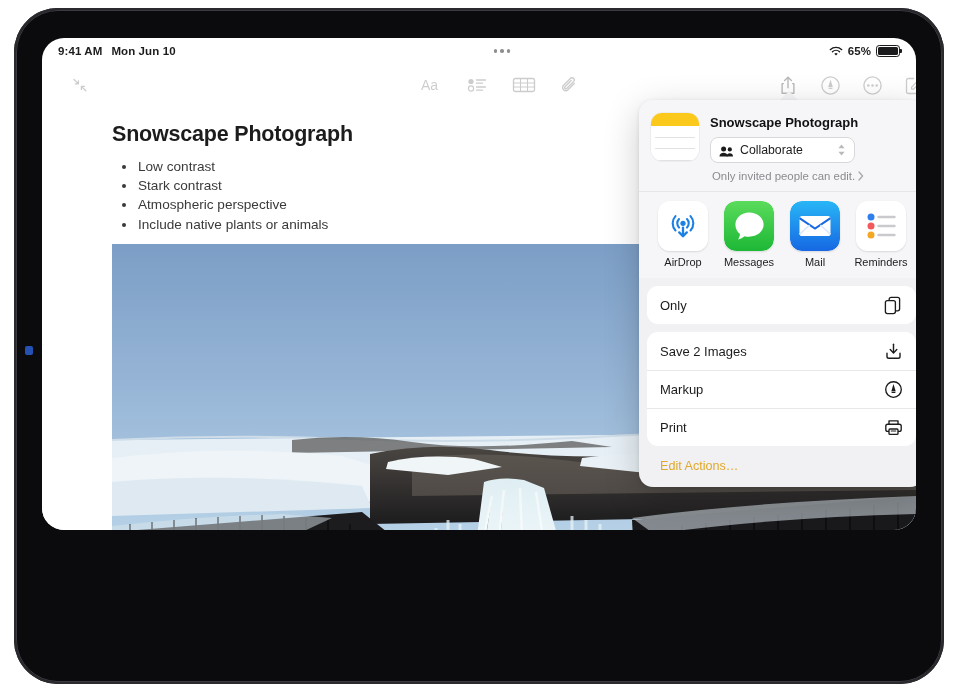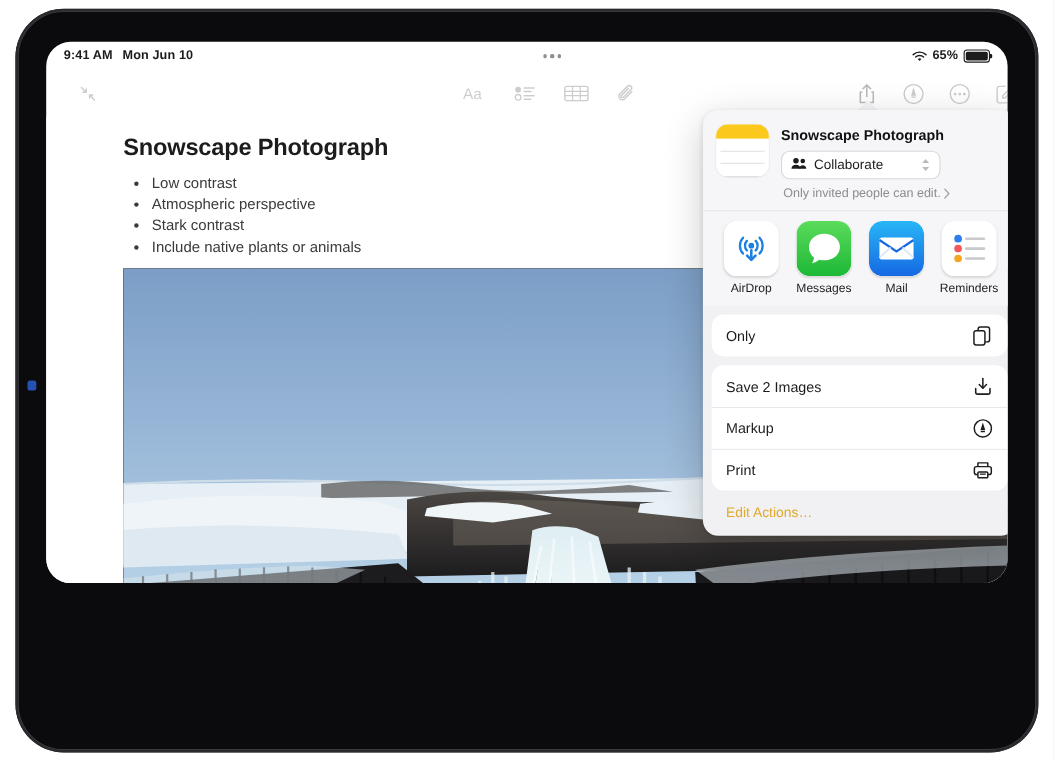--- a/index.html
+++ b/index.html
@@ -168,21 +168,21 @@
     height: 1px; background: #e2e2e4; margin: 0 4px;
   }
   #notes-app-icon .gap { height: 10.5px; }
   #sheet-head-text { padding-top: 2px; flex: 1; min-width: 0; }
   #sheet-title {
     font-size: 13px; font-weight: bold; color: #111114;
     white-space: nowrap; overflow: hidden; text-overflow: ellipsis;
   }
   #collab-pill {
     margin-top: 7px;
-    display: flex; align-items: flex-start; gap: 6px;
+    display: flex; align-items: flex-end; gap: 6px;
     background: #fff;
     border: .6px solid #d8d8dc;
     border-radius: 8px;
     padding: 5px 8px;
     cursor: pointer;
     width: 145px;
   }
   #collab-label { font-size: 12.3px; color: #1c1c1e; flex: 1; }
   #permission-row {
     margin-top: 7px; padding-left: 2px;
@@ -335,22 +335,22 @@
           <path d="M17.5 11.4v5.3a1.8 1.8 0 0 1-1.8 1.8H4.3a1.8 1.8 0 0 1-1.8-1.8V5.3a1.8 1.8 0 0 1 1.8-1.8h5.3" fill="none" stroke="#1c1c1e" stroke-width="1.3" stroke-linecap="round"></path>
           <path d="M7.6 12.1 16.4 3.3l2 2-8.8 8.8H7.6z" fill="none" stroke="#1c1c1e" stroke-width="1.3" stroke-linejoin="round"></path>
         </svg>
       </div>
     </div>
 
     <div id="note">
       <div id="note-title">Snowscape Photograph</div>
       <ul id="note-list">
           <li>Low contrast</li>
+          <li>Stark contrast</li>
           <li>Atmospheric perspective</li>
-          <li>Stark contrast</li>
           <li>Include native plants or animals</li>
         </ul>
     </div>
 
     <div id="photo">
       <svg viewBox="0 0 804 420" preserveAspectRatio="xMidYMid slice">
         <defs>
           <linearGradient id="sky" x1="0" y1="0" x2="0" y2="1">
             <stop offset="0%" stop-color="#7c9ec6"></stop>
             <stop offset="38%" stop-color="#9ab8d8"></stop>

